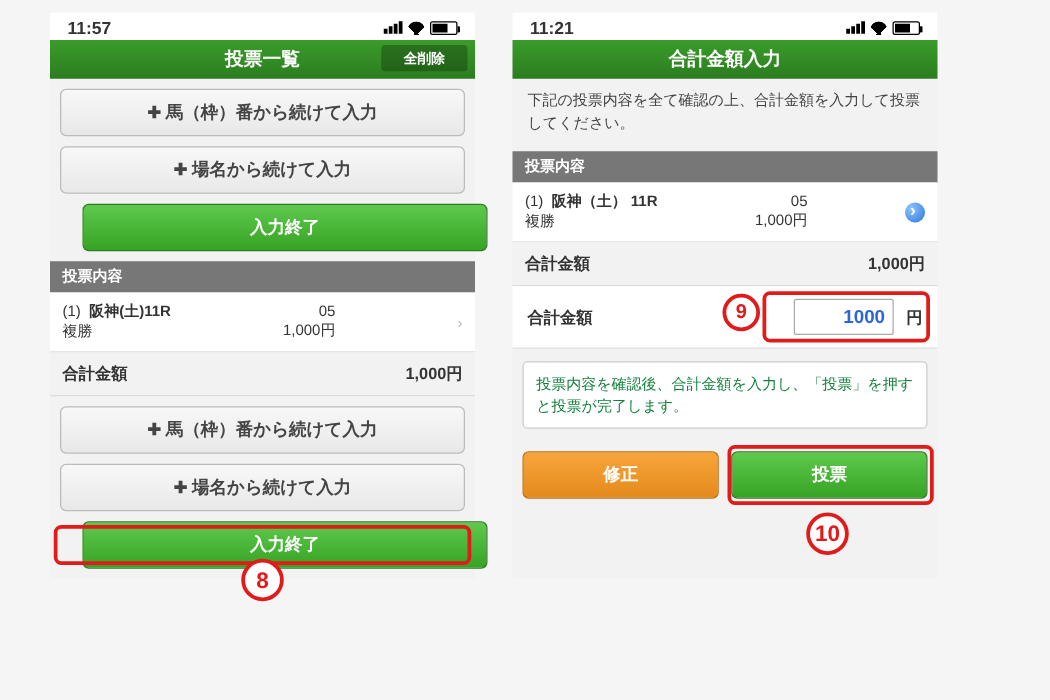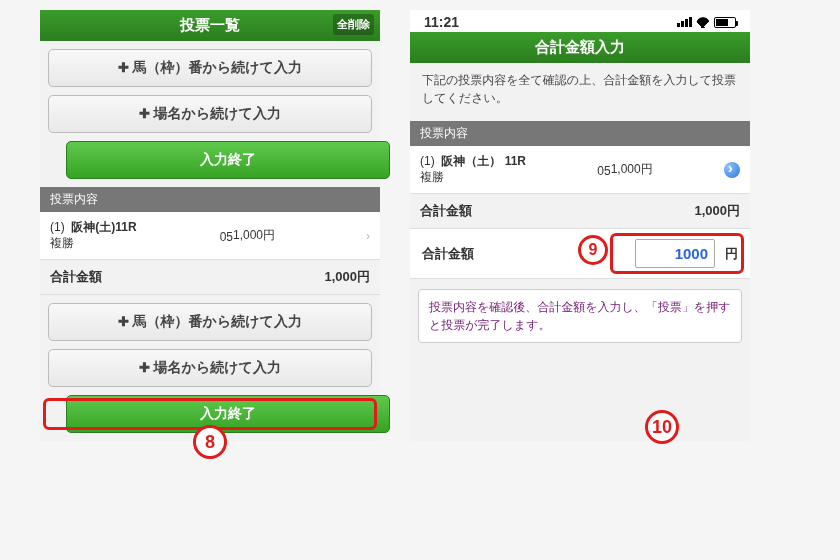--- a/index.html
+++ b/index.html
@@ -51,21 +51,21 @@
   .header {
     background: linear-gradient(#3a9c2a, #2b7d1f);
     color:#fff; text-align:center;
     padding:6px 8px;
     font-size:15px; font-weight:bold;
     position:relative;
   }
   .header .del {
     position:absolute; right:6px; top:4px;
     background: rgba(0,0,0,.25);
-    font-size:11px; padding:3px 4px;
+    font-size:11px; padding:3px 18px;
     border-radius:3px;
   }
 
   .btn {
     width: calc(100% - 16px);
     margin:8px;
     background: linear-gradient(#f8f8f8,#e8e8e8);
     border:1px solid #bbb;
     border-radius:5px;
     text-align:center;
@@ -83,31 +83,31 @@
   }
   .btn.orange {
     background: linear-gradient(#f7a53a,#e48a1d);
     border-color:#c06f0f;
     color:#fff;
   }
   .plus::before{content:"✚ "; font-size:13px;}
 
   .section-hd {
     background:#777; color:#fff;
-    padding:4px 10px; font-size:12px; font-weight:normal;
+    padding:4px 10px; font-size:12px; font-weight:bold;
     margin-top:6px;
   }
 
   .row {
     display:flex; justify-content:space-between; align-items:center;
     background:#fff; padding:8px 10px; font-size:12px;
     border-bottom:1px solid #ddd;
   }
   .row .left {display:flex; flex-direction:column; line-height:1.3;}
-  .row .right {text-align:center; display:flex; align-items:flex-end;}
+  .row .right {text-align:center; display:flex; flex-direction:column; align-items:flex-end;}
   .chev { color:#bbb; margin-left:8px; }
   .bluearrow {
     width:16px;height:16px;border-radius:50%;
     background: radial-gradient(circle at 30% 30%, #8fc5ff, #2b74d8);
     display:inline-block; position:relative;
   }
   .bluearrow::after{content:"›"; color:#fff; font-weight:bold; position:absolute; left:4px; top:-2px; font-size:14px;}
 
   .total {
     display:flex; justify-content:space-between;
@@ -129,41 +129,56 @@
   .inputline input {
     width:80px; text-align:right;
     border:1px solid #aaa; padding:5px 6px;
     font-size:15px; color:#2b66d8; font-weight:bold;
     border-radius:2px;
   }
 
   .notebox{
     margin:10px 8px; padding:8px 10px;
     background:#fff; border:1px solid #ccc; border-radius:4px;
-    font-size:12px; color:#701a75; line-height:1.5;
+    font-size:12px; color:#15803d; line-height:1.5;
   }
 
   .redbox{
     position:absolute; border:3px solid #e11a1a; border-radius:6px; pointer-events:none;
   }
   .badge{
     position:absolute; width:34px;height:34px;border:3px solid #e11a1a;
     border-radius:50%; color:#e11a1a; font-weight:900;
     display:flex;align-items:center;justify-content:center;
     font-size:18px; background:#fff;
     pointer-events:none;
   }
   .badge.small{width:30px;height:30px;font-size:16px;}
 </style>
 </head>
 <body>
 
 <div class="stage">
 
   <div class="phone">
+    <div class="status">
+      <span>11:57</span>
+      <span class="right">
+        <span class="sig">
+            <b></b>
+            <b></b>
+            <b></b>
+            <b></b>
+          </span>
+        <span class="wifi"></span>
+        <span class="bat">
+            <i></i>
+          </span>
+      </span>
+    </div>
     <div class="header">
       <span>投票一覧</span>
       <span class="del">全削除</span>
     </div>
 
     <div class="btn plus">馬（枠）番から続けて入力</div>
     <div class="btn plus">場名から続けて入力</div>
     <div class="btn green">入力終了</div>
 
     <div class="section-hd">投票内容</div>
@@ -234,16 +249,21 @@
     <div class="inputline" style="position:relative;">
       <span class="lbl">合計金額</span>
       <input value="1000" style="">
       <span>円</span>
       <div class="redbox" style="left:200px; right:6px; top:4px; bottom:4px;"></div>
       <div class="badge small" style="left:168px; top:6px;">9</div>
     </div>
 
     <div class="notebox">投票内容を確認後、合計金額を入力し、「投票」を押すと投票が完了します。</div>
 
+    <div class="pair" style="position:relative;">
+      <div class="btn orange">修正</div>
+      <div class="btn green">投票</div>
+      <div class="redbox" style="left:172px; right:3px; top:3px; bottom:3px;"></div>
+    </div>
     <div class="badge" style="left:235px; top:400px;">10</div>
   </div>
 
 </div>
 
 </body></html>

